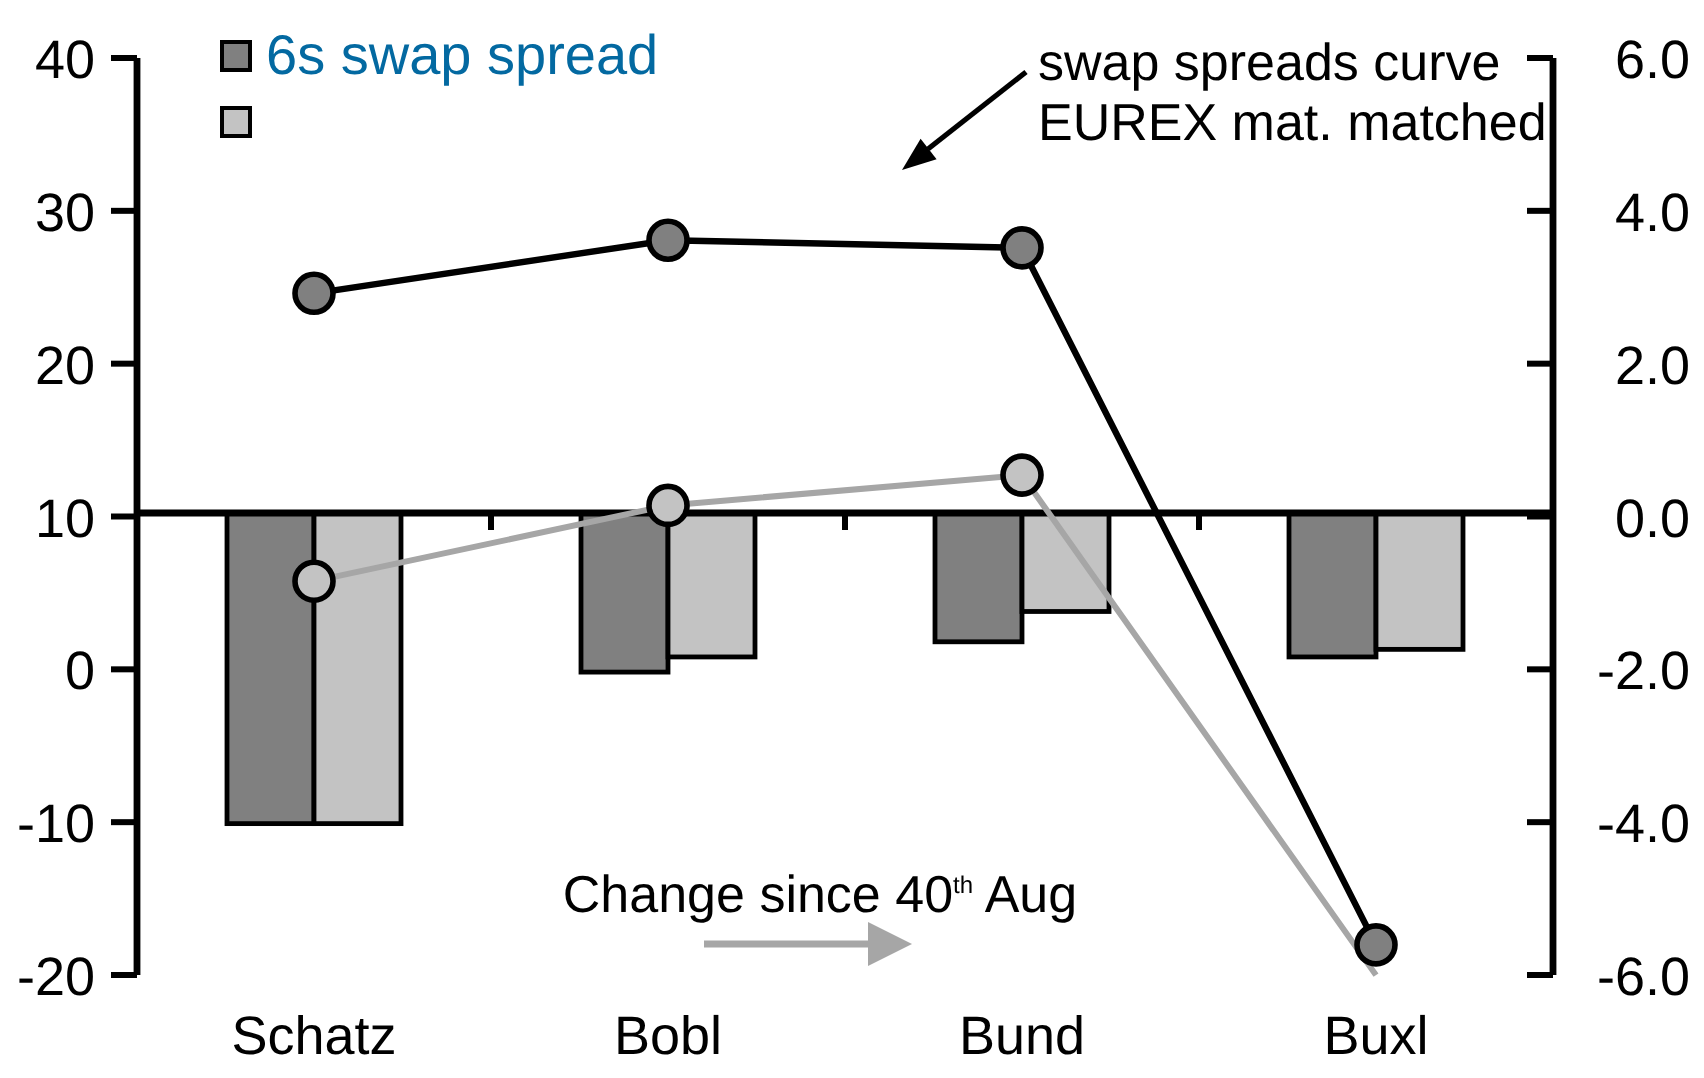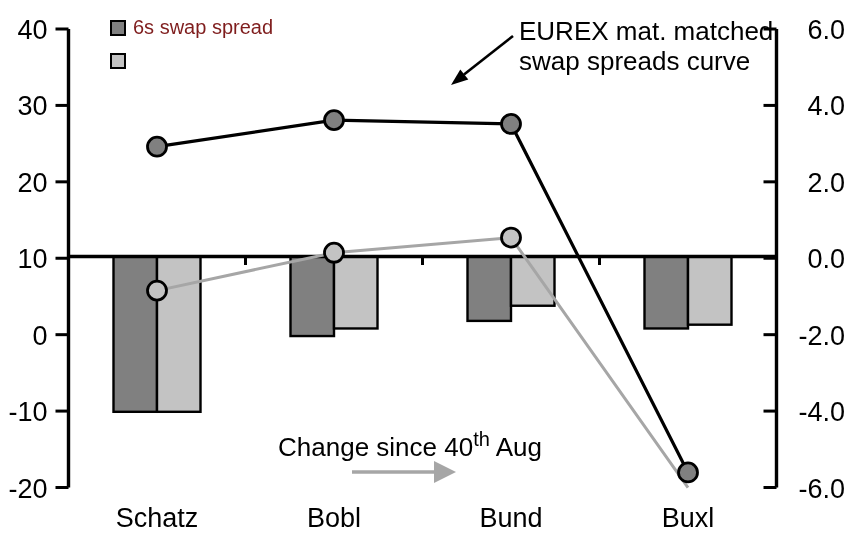--- a/index.html
+++ b/index.html
@@ -6,37 +6,37 @@
   .chart-container{
     position:relative;
     width:852px;height:539px;
     background:#ffffff;
     font-family:"Liberation Sans","DejaVu Sans",sans-serif;
     overflow:hidden;
   }
   svg{position:absolute;left:0;top:0;}
   .legend{
     position:absolute;left:110px;top:11px;
-    font-size:20px;color:#7f1d1d;
+    font-size:28px;color:#0369a1;
   }
   .legend-row{display:flex;align-items:center;height:33px;}
   .swatch{
     display:inline-block;width:16px;height:16px;
     border:2.5px solid #000;box-sizing:border-box;
     margin-right:7px;flex:0 0 auto;
   }
   .anno-eurex{
     position:absolute;left:519px;top:16px;
     font-size:26px;line-height:30px;color:#000;white-space:nowrap;
   }
   .anno-change{
     position:absolute;left:250px;top:432px;width:320px;
     text-align:center;font-size:26px;color:#000;white-space:nowrap;
   }
-  .anno-change sup{font-size:20px;line-height:0;}
+  .anno-change sup{font-size:12px;line-height:0;}
   text{font-family:"Liberation Sans","DejaVu Sans",sans-serif;}
 </style>
 </head>
 <body>
 
 <div class="chart-container">
 
   <svg id="chart-svg" width="852" height="539" viewBox="0 0 852 539">
     <g id="bars-layer">
         <rect x="113.5" y="256.5" width="43.5" height="155.308" fill="#808080" stroke="#000" stroke-width="2.4"></rect>
@@ -117,19 +117,19 @@
     <div class="legend-row">
       <span class="swatch" style="background: rgb(128, 128, 128);"></span>
       <span>6s swap spread</span>
     </div>
     <div class="legend-row">
       <span class="swatch" style="background: rgb(195, 195, 195);"></span>
     </div>
   </div>
 
   <div class="anno-eurex">
+    <div>swap spreads curve</div>
     <div>EUREX mat. matched</div>
-    <div>swap spreads curve</div>
   </div>
 
   <div class="anno-change"><span>Change since 40</span><sup>th</sup><span> Aug</span></div>
 
 </div>
 
 </body></html>

